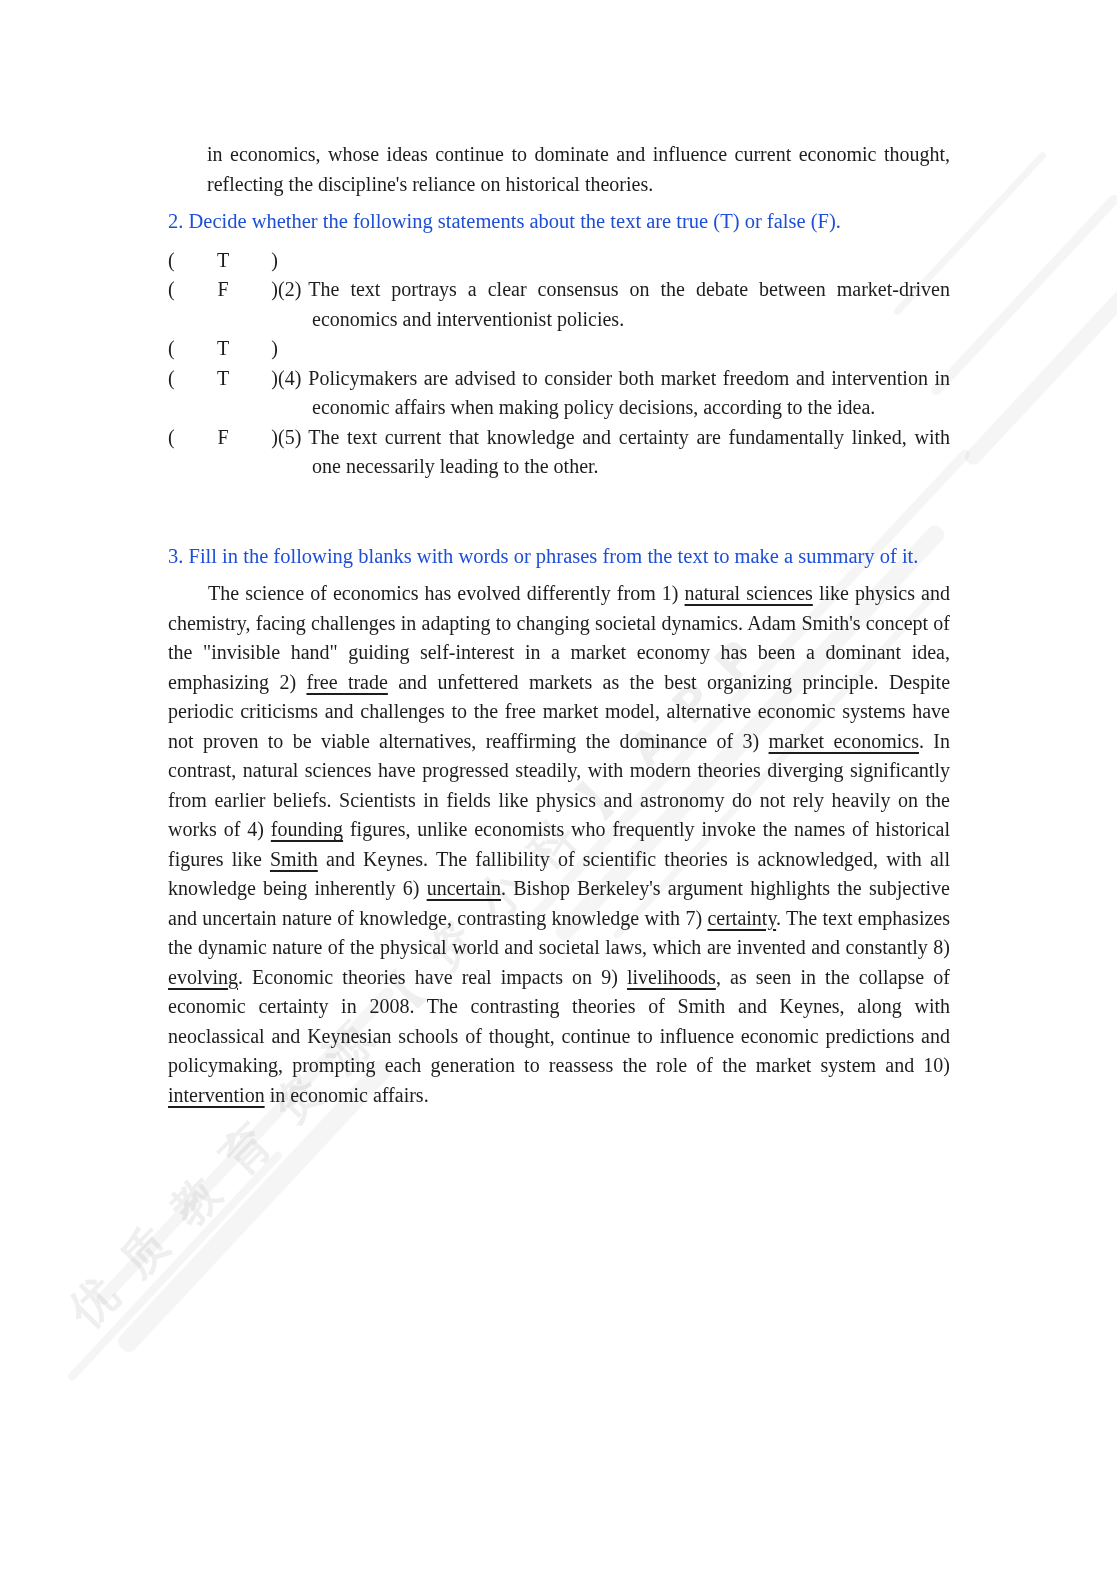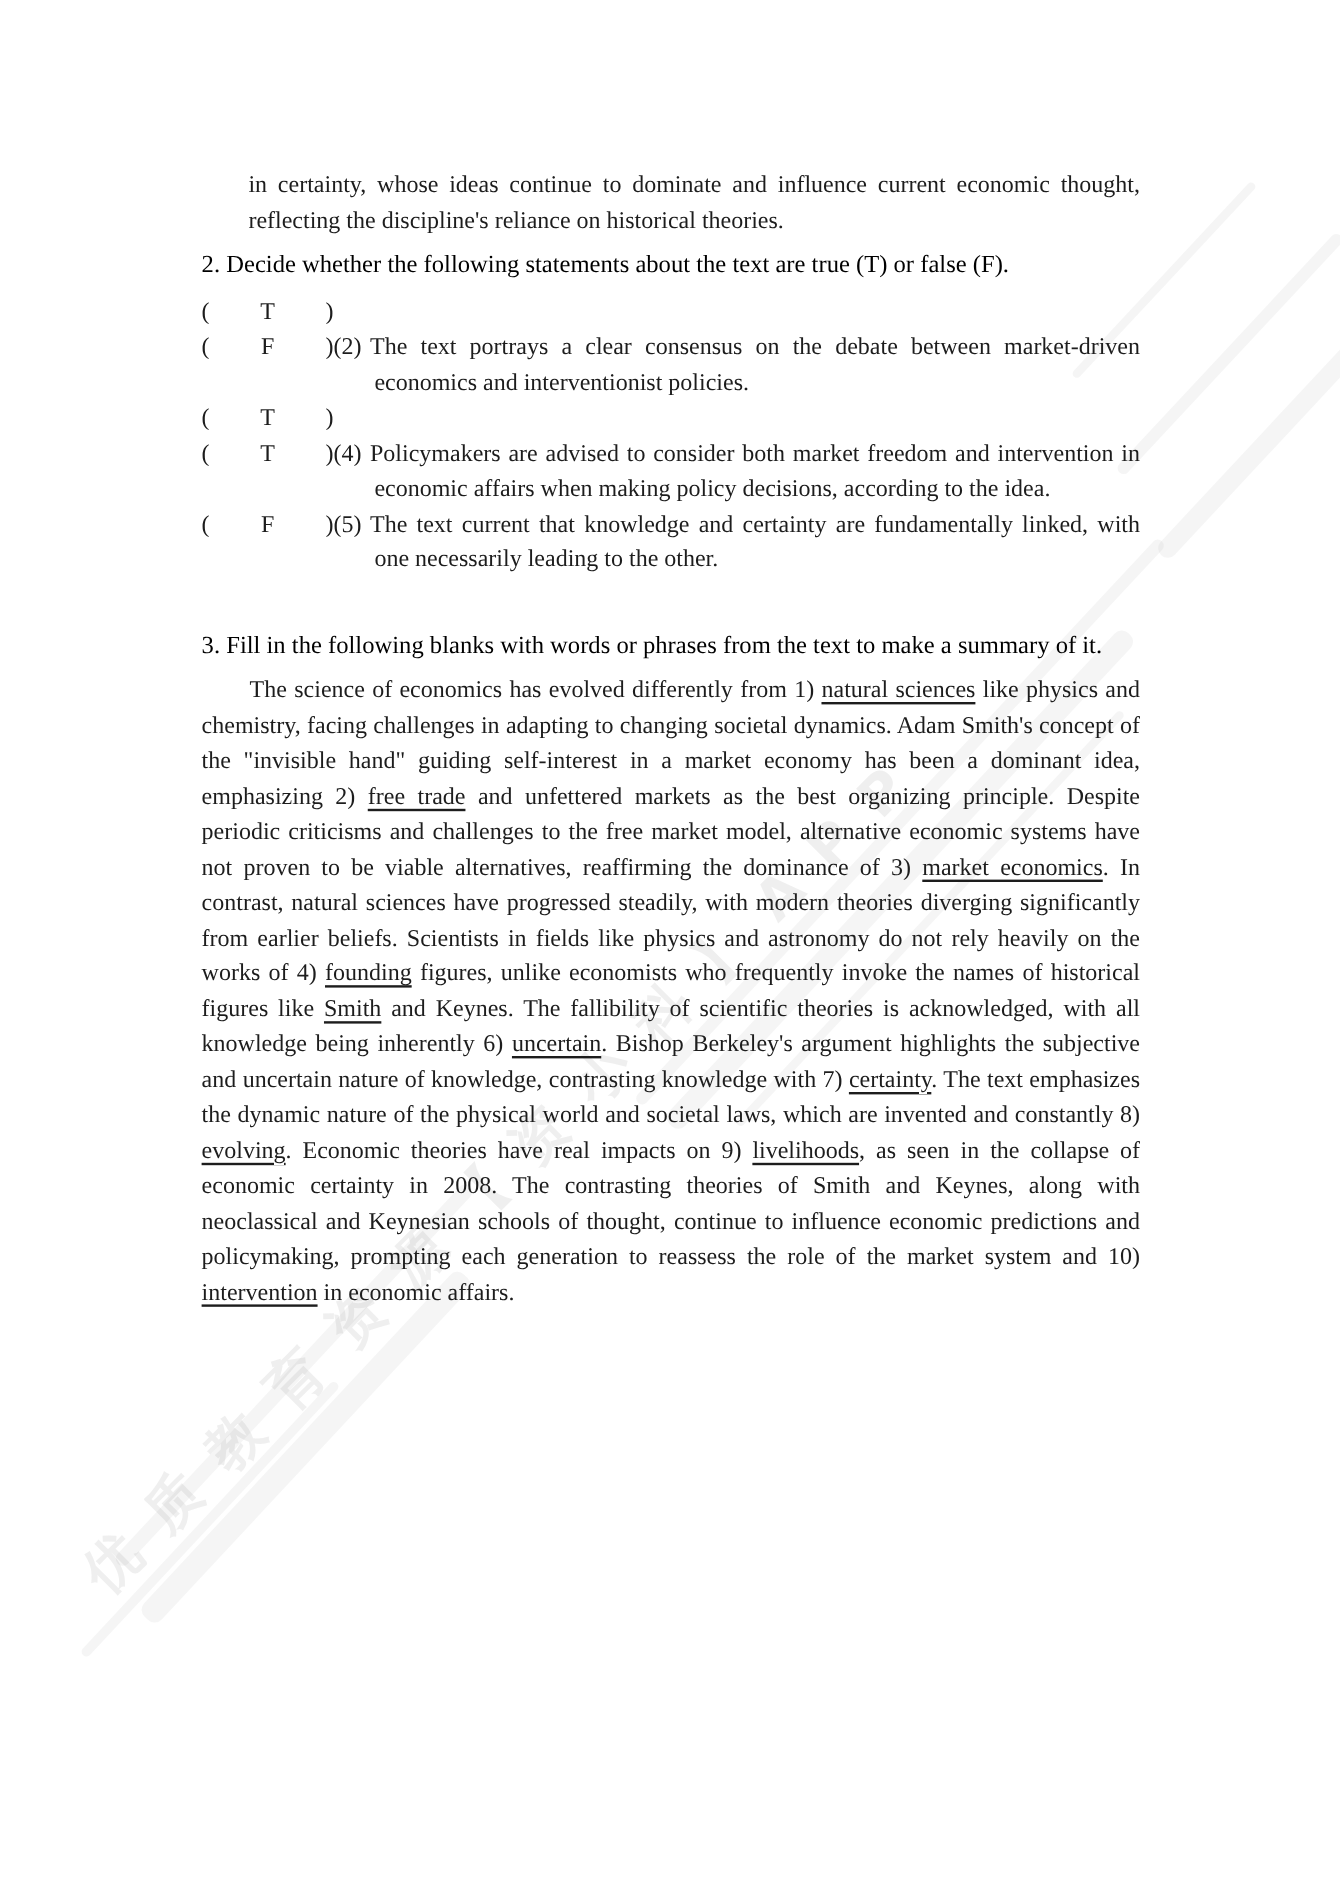--- a/index.html
+++ b/index.html
@@ -39,27 +39,27 @@
   .s4{left:30px;top:1140px;width:430px;height:12px;transform:rotate(-47deg);}
   .s5{left:60px;top:1196px;width:390px;height:20px;transform:rotate(-47deg);}
   .s6{left:20px;top:1262px;width:310px;height:8px;transform:rotate(-47deg);}
   .s7{left:890px;top:290px;width:270px;height:10px;transform:rotate(-47deg);}
   .s8{left:920px;top:345px;width:300px;height:16px;transform:rotate(-47deg);}
   .s9{left:860px;top:230px;width:220px;height:7px;transform:rotate(-47deg);}
   
   .content{position:absolute;left:168px;top:140px;width:782px;}
   .fragment{margin-left:39px;text-align:justify;}
   .heading{
-    color:#000000;
+    color:#1d4ed8;
     font-weight:normal;
     font-size:20.5px;
     margin:8px 0 0 0;
     text-align:left;
   }
-  .heading3{margin-top:42px;}
+  .heading3{margin-top:60px;}
   .tf-list{margin-top:9px;}
   .tf-row{display:flex;}
   .tf-answer{
     flex:0 0 110px;width:110px;
     display:flex;justify-content:space-between;
   }
   .tf-body{
     flex:1;
     padding-left:34px;
     text-indent:-34px;
@@ -91,21 +91,21 @@
     <div class="stripe s5"></div>
     <div class="stripe s6"></div>
     <div class="stripe s7"></div>
     <div class="stripe s8"></div>
     <div class="stripe s9"></div>
     <div class="wm-text">优质教育资源【资小科】APP</div>
   </div>
 
   <div class="content">
 
-    <div class="fragment">in certainty, whose ideas continue to dominate and influence current economic thought, reflecting the discipline's reliance on historical theories.</div>
+    <div class="fragment">in economics, whose ideas continue to dominate and influence current economic thought, reflecting the discipline's reliance on historical theories.</div>
 
     <h2 class="heading">2. Decide whether the following statements about the text are true (T) or false (F).</h2>
 
     <div class="tf-list">
 
       <div class="tf-row">
         <div class="tf-answer">
           <span>(</span>
           <span>T</span>
           <span>)</span>

